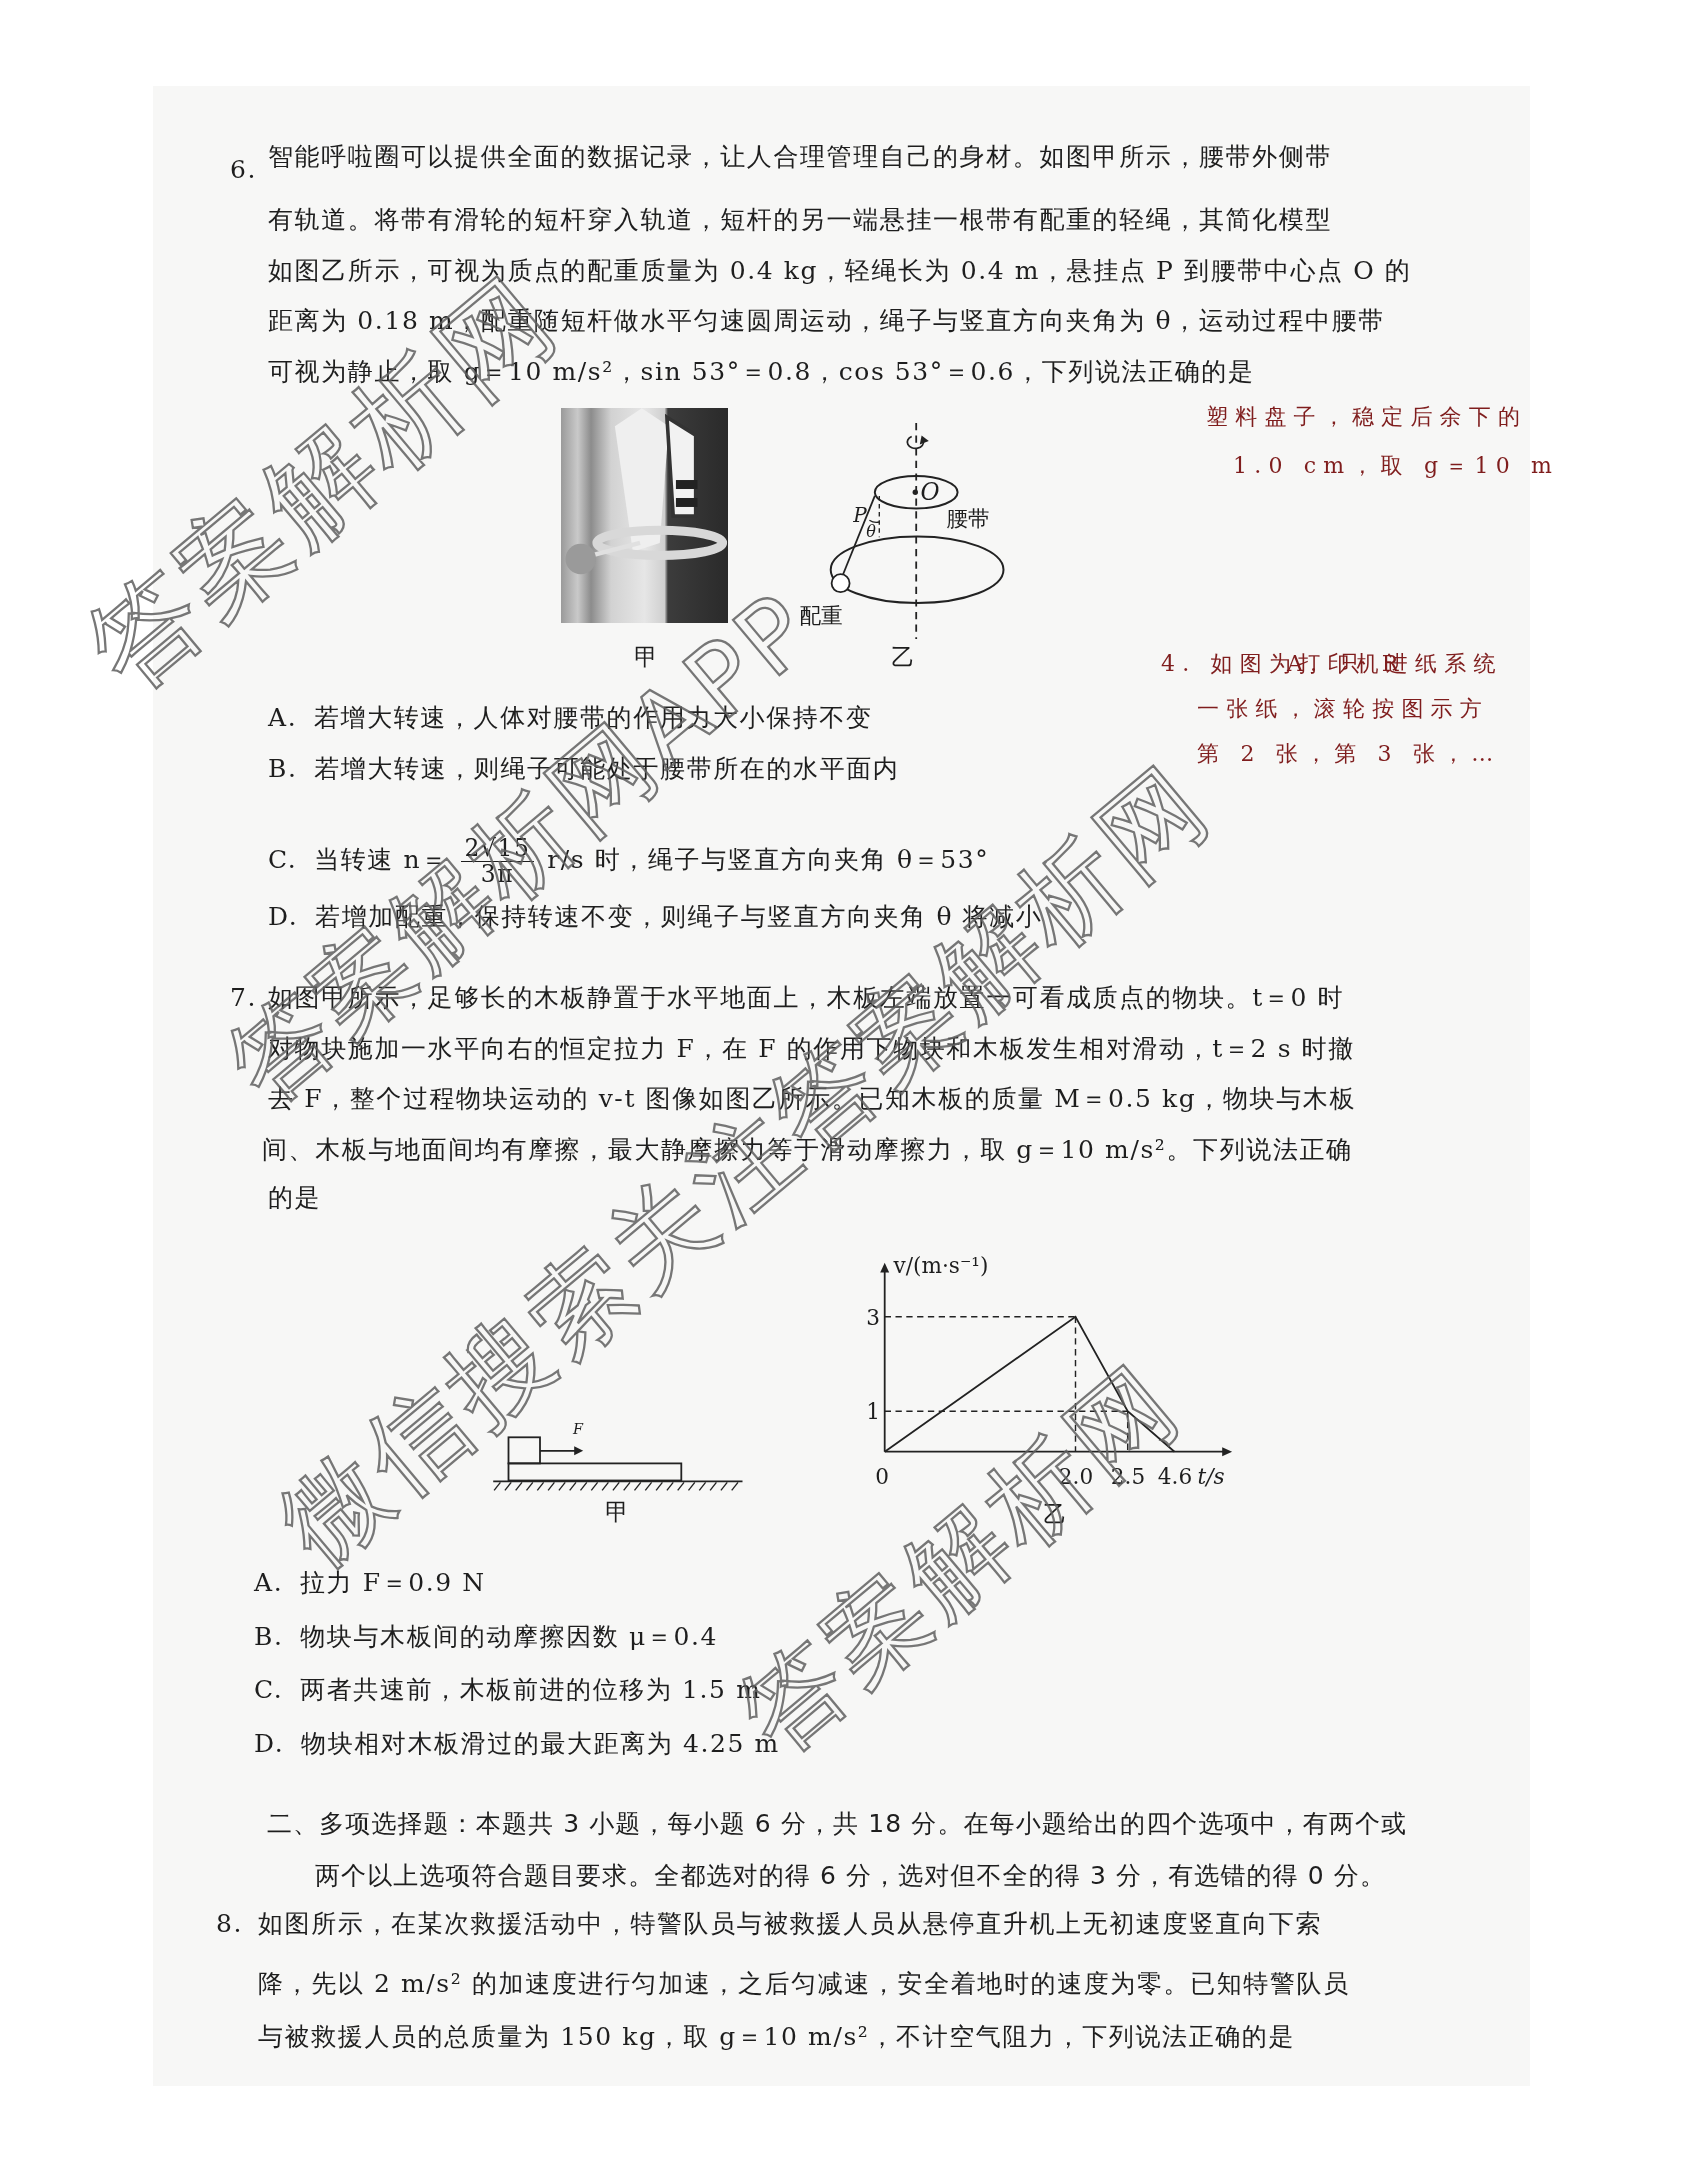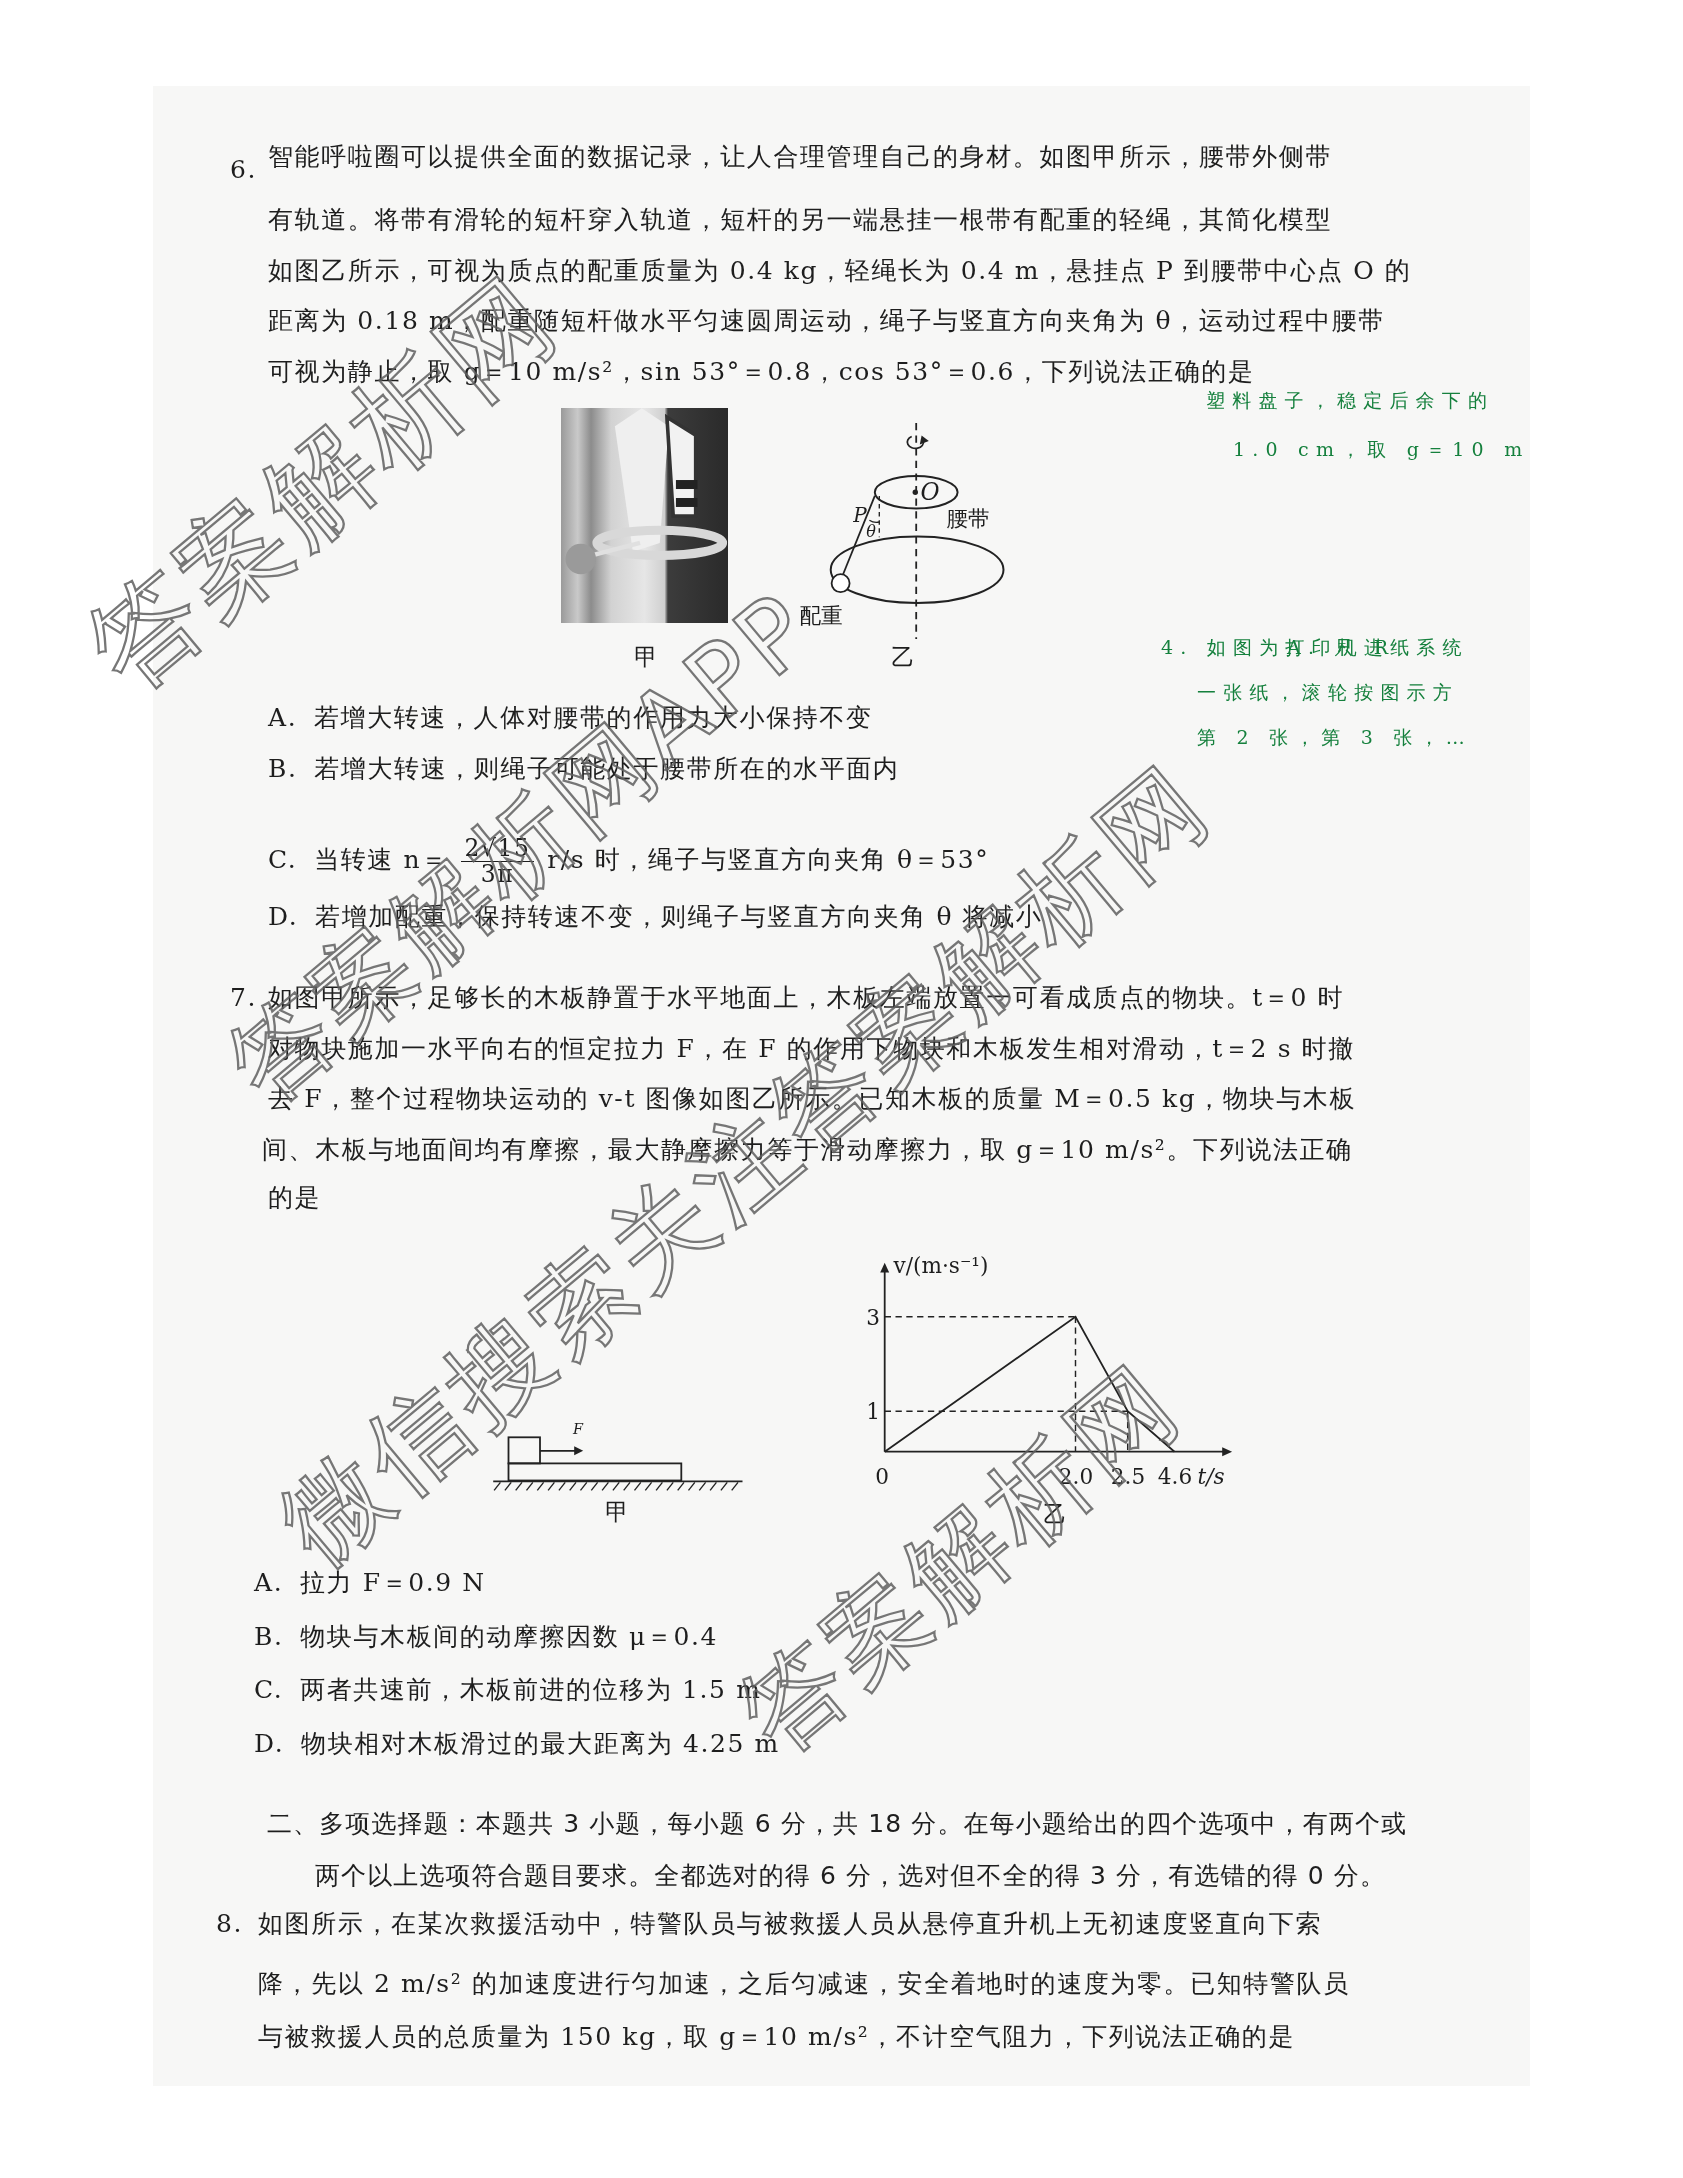--- a/index.html
+++ b/index.html
@@ -12,22 +12,22 @@
   .page {
     position: absolute; left: 153px; top: 86px; width: 1377px; height: 2000px;
     background: #f7f7f6;
   }
   .line {
     position: absolute; white-space: nowrap; font-size: 25px; line-height: 29px;
     letter-spacing: 1.6px; transform: translateY(-50%);
   }
   .bold { font-weight: normal; font-family: "DejaVu Sans", "Liberation Sans", sans-serif; letter-spacing: 1.1px; margin-left: 48px; }
   .ghost {
-    position: absolute; white-space: nowrap; font-size: 19px; color: #15803d;
-    letter-spacing: 7.2px; transform: translateY(-50%);
+    position: absolute; white-space: nowrap; font-size: 22px; color: #7f1d1d;
+    letter-spacing: 7.2px; transform: translateY(-50%); margin-top: 16px;
   }
   .watermark {
     position: absolute; white-space: nowrap; font-family: "DejaVu Sans", sans-serif;
     font-size: 108px; color: rgba(90,90,90,0); -webkit-text-stroke: 2.3px rgba(95,95,95,0.85);
     transform-origin: left bottom; font-weight: normal; letter-spacing: 5.4px;
   }
   .photo {
     position: absolute; left: 561px; top: 408px; width: 167px; height: 215px;
     background: linear-gradient(90deg, #9a9a9a 0%, #c9c9c9 10%, #8c8c8c 18%, #d2d2d2 30%, #e6e6e6 50%, #cfcfcf 62%, #3c3c3c 64%, #2a2a2a 100%);
     overflow: hidden;

